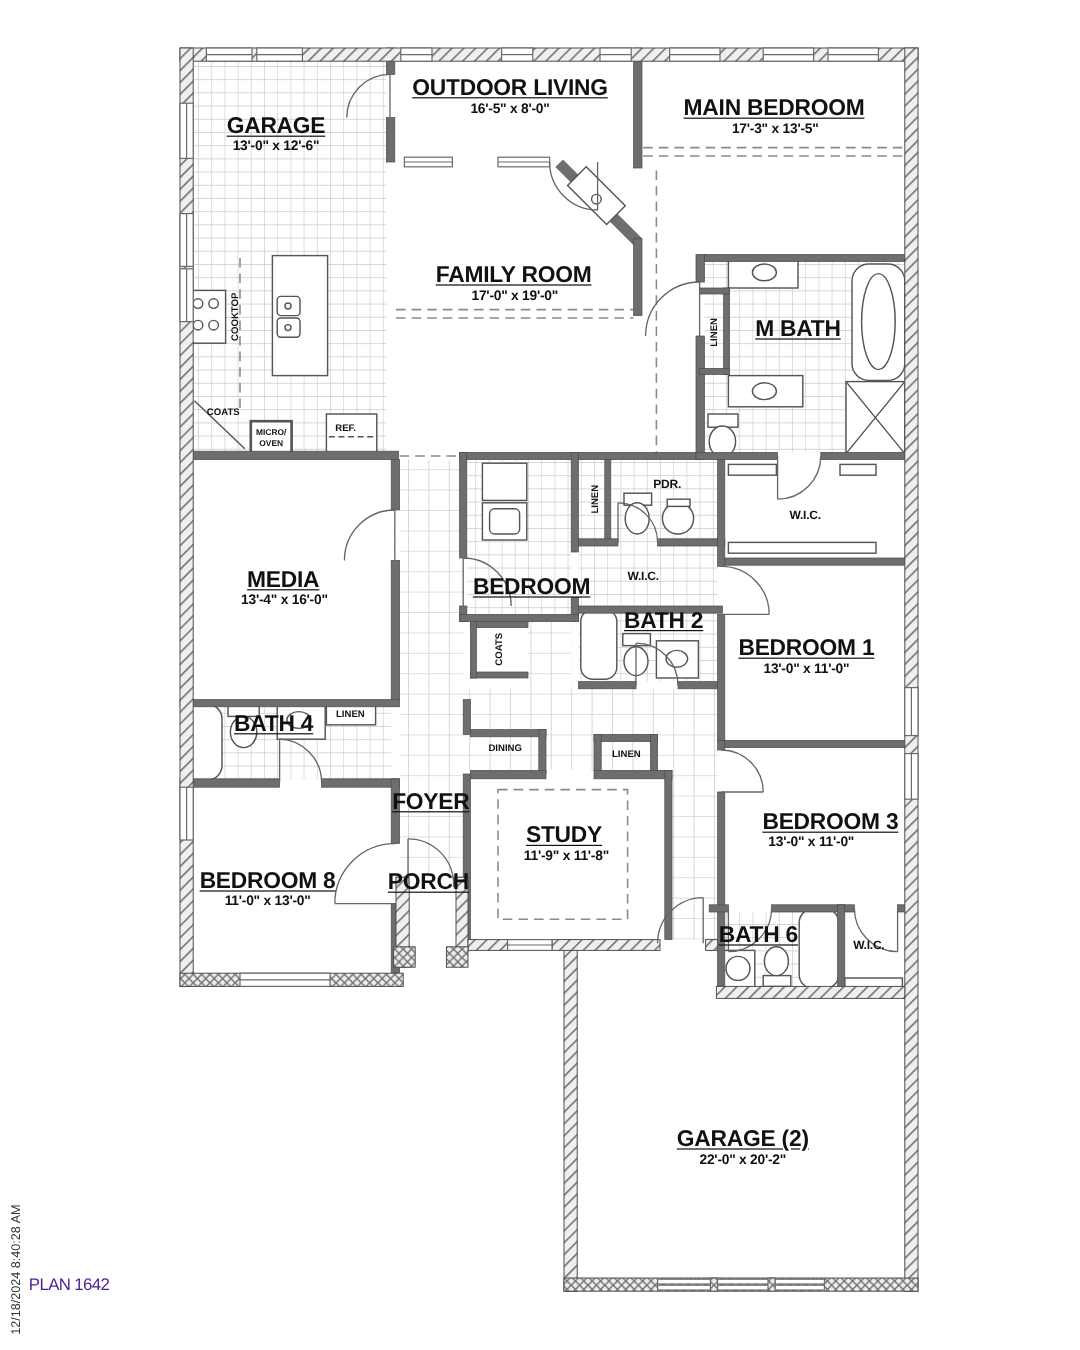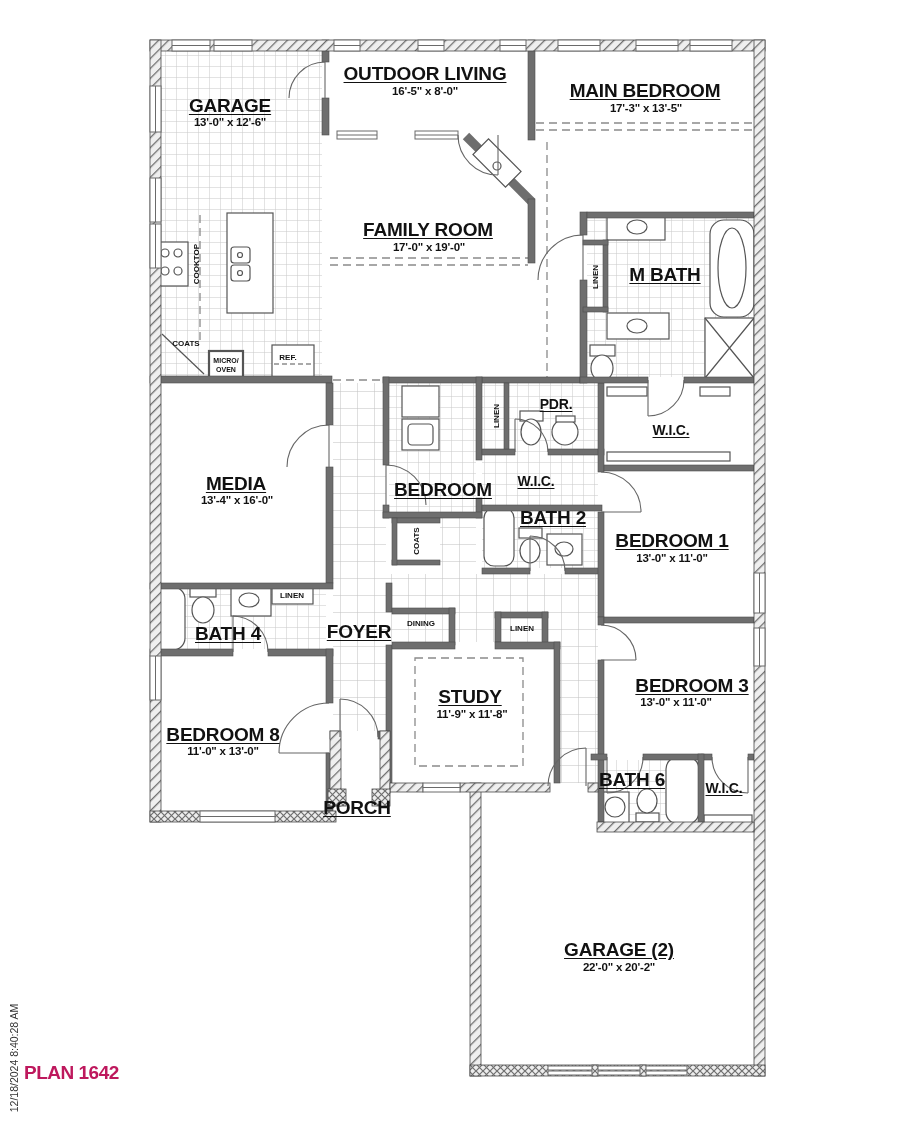--- a/index.html
+++ b/index.html
@@ -2,26 +2,26 @@
 <html><head>
 <meta charset="utf-8">
 <style>
   html,body{margin:0;padding:0;background:#ffffff;}
   #stage{position:relative;width:900px;height:1125px;background:#ffffff;overflow:hidden;
          font-family:"Liberation Sans",sans-serif;}
   #plan-svg{position:absolute;left:0;top:0;}
   .lbl{position:absolute;transform:translate(-50%,-50%);font-family:"Liberation Sans",sans-serif;
        font-weight:bold;color:#111;white-space:nowrap;text-align:center;letter-spacing:-0.2px;}
   .room{font-size:19px;text-decoration:underline;text-underline-offset:2px;}
-  .room-sm{font-size:14px;text-decoration:underline;text-underline-offset:2px;}
+  .room-sm{font-size:10px;text-underline-offset:2px;}
   .dims{font-size:11.5px;}
   .tiny{font-size:8px;letter-spacing:0;}
   .tiny2{font-size:7px;line-height:7.5px;letter-spacing:0;}
   .vert{transform:translate(-50%,-50%) rotate(-90deg);}
-  .plan-title{position:absolute;font-size:19px;font-weight:bold;color:#be185d;
+  .plan-title{position:absolute;font-size:14px;font-weight:normal;color:#4c1d95;
               font-family:"Liberation Sans",sans-serif;letter-spacing:-0.5px;}
   .stamp{position:absolute;font-size:10.5px;color:#333;font-weight:normal;
          transform:translate(-50%,-50%) rotate(-90deg);white-space:nowrap;
          font-family:"Liberation Sans",sans-serif;}
 </style>
 </head>
 <body>
 
 <div id="stage">
 
@@ -394,32 +394,32 @@
 <div class="lbl dims" style="left:237px;top:500px">13'-4" x 16'-0"</div>
 <div class="lbl room" style="left:443px;top:490px">BEDROOM</div>
 <div class="lbl room-sm" style="left:556px;top:404px">PDR.</div>
 <div class="lbl tiny vert" style="left:496px;top:416px">LINEN</div>
 <div class="lbl room-sm" style="left:536px;top:481px">W.I.C.</div>
 <div class="lbl room" style="left:553px;top:518px">BATH 2</div>
 <div class="lbl tiny vert" style="left:416px;top:541px">COATS</div>
 <div class="lbl room-sm" style="left:671px;top:430px">W.I.C.</div>
 <div class="lbl room" style="left:672px;top:541px">BEDROOM 1</div>
 <div class="lbl dims" style="left:672px;top:558px">13'-0" x 11'-0"</div>
-<div class="lbl room" style="left:228px;top:634px">BATH 4</div>
+<div class="lbl room" style="left:228px;top:604px">BATH 4</div>
 <div class="lbl tiny" style="left:292px;top:595px">LINEN</div>
-<div class="lbl room" style="left:359px;top:632px">FOYER</div>
+<div class="lbl room" style="left:359px;top:669px">FOYER</div>
 <div class="lbl tiny" style="left:421px;top:623px">DINING</div>
 <div class="lbl tiny" style="left:522px;top:628px">LINEN</div>
 <div class="lbl room" style="left:470px;top:697px">STUDY</div>
 <div class="lbl dims" style="left:472px;top:714px">11'-9" x 11'-8"</div>
 <div class="lbl room" style="left:692px;top:686px">BEDROOM 3</div>
 <div class="lbl dims" style="left:676px;top:702px">13'-0" x 11'-0"</div>
 <div class="lbl room" style="left:223px;top:735px">BEDROOM 8</div>
 <div class="lbl dims" style="left:223px;top:751px">11'-0" x 13'-0"</div>
-<div class="lbl room" style="left:357px;top:808px">PORCH</div>
+<div class="lbl room" style="left:357px;top:736px">PORCH</div>
 <div class="lbl room" style="left:632px;top:780px">BATH 6</div>
 <div class="lbl room-sm" style="left:724px;top:788px">W.I.C.</div>
 <div class="lbl room" style="left:619px;top:950px">GARAGE (2)</div>
 <div class="lbl dims" style="left:619px;top:967px">22'-0" x 20'-2"</div>
 <div class="lbl tiny vert" style="left:196px;top:264px">COOKTOP</div>
 <div class="lbl tiny" style="left:186px;top:343px">COATS</div>
 <div class="lbl tiny2" style="left:226px;top:361px">MICRO/</div>
 <div class="lbl tiny2" style="left:226px;top:370px">OVEN</div>
 <div class="lbl tiny" style="left:288px;top:357px">REF.</div>
 

